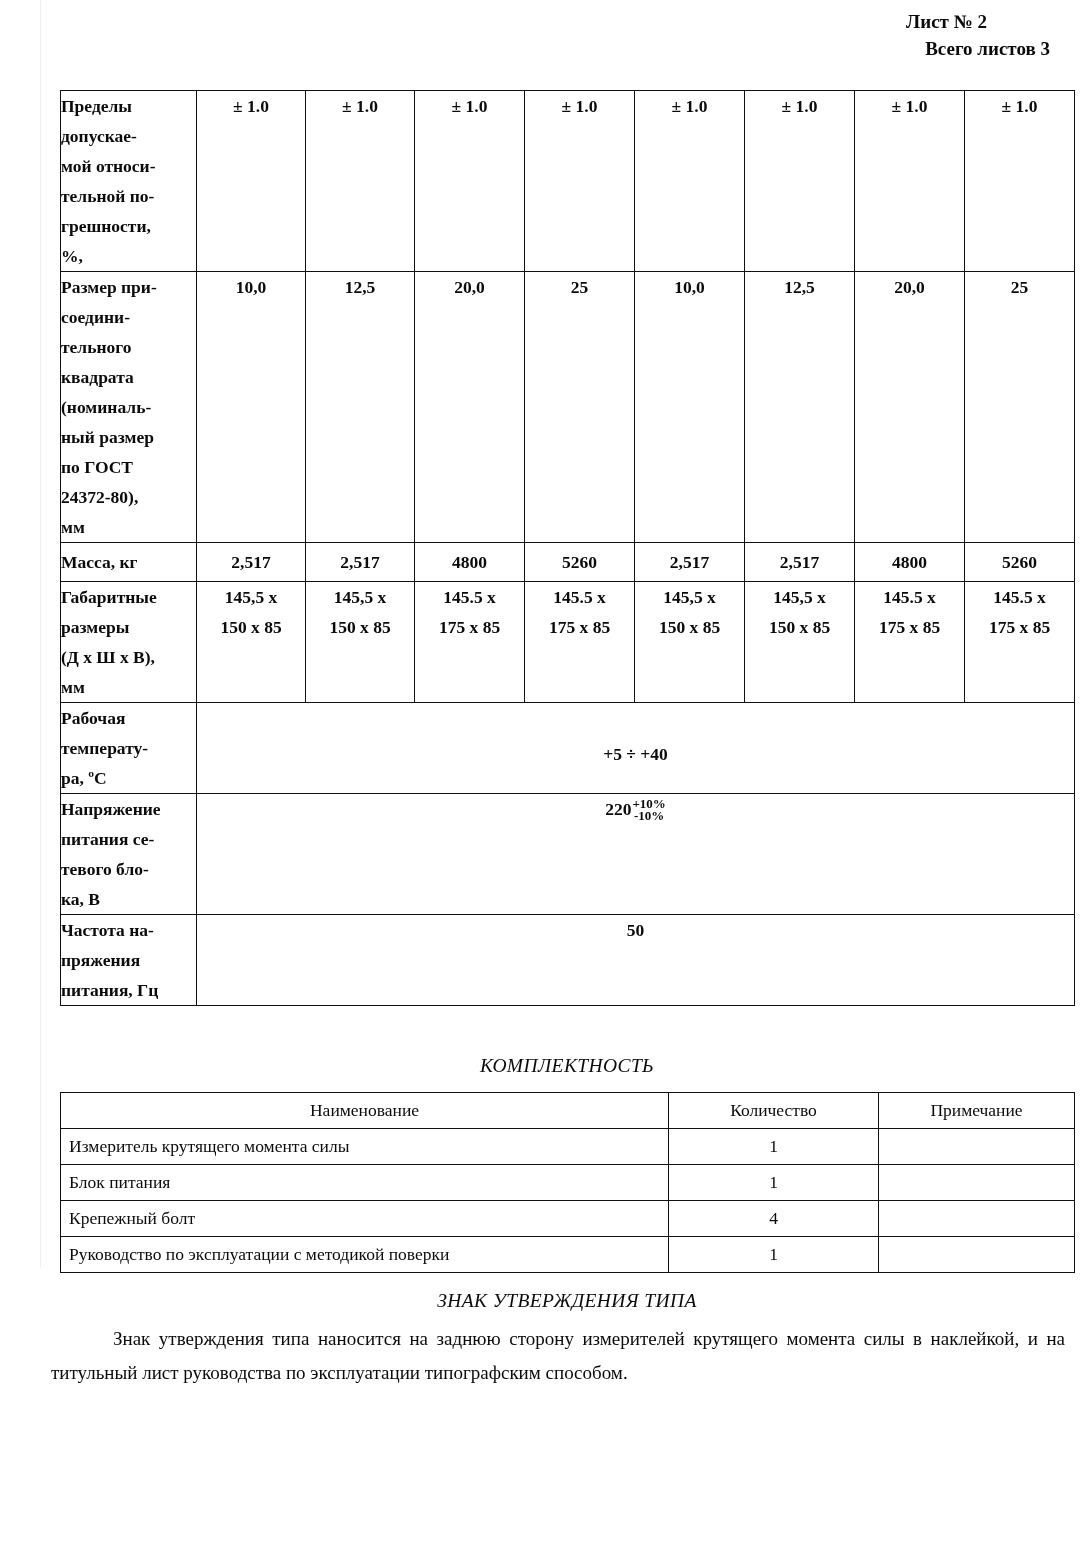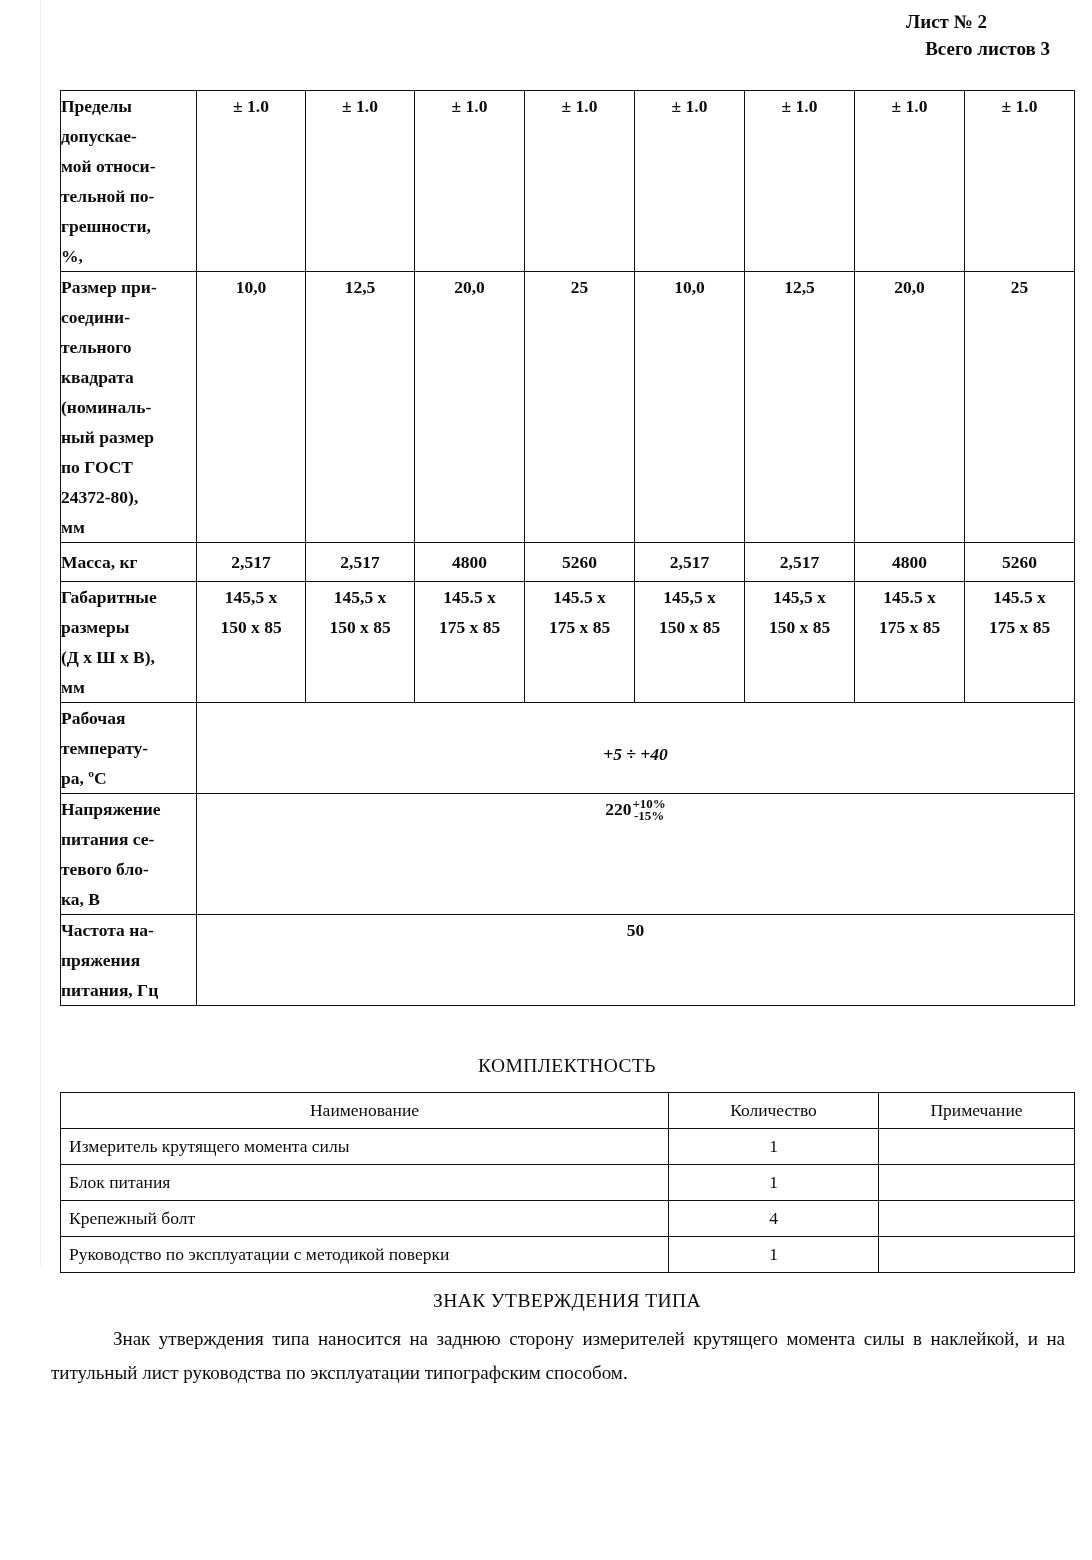--- a/index.html
+++ b/index.html
@@ -101,20 +101,21 @@
   .sup-sub .ss .s2 { }
 
   
   .sec-head {
     position: absolute;
     width: 1014px;
     left: 60px;
     text-align: center;
     font-size: 19.5px;
     letter-spacing: 0.4px;
+    font-style: italic;
   }
   #kompl-head { top: 1055px; }
   #znak-head  { top: 1290px; }
 
   
   .kompl-wrap {
     position: absolute;
     left: 60px;
     top: 1092px;
     width: 1014px;
@@ -281,34 +282,34 @@
             <div>175 х 85</div>
           </td>
         </tr>
 
         <tr>
           <td class="lbl">
             <span class="jt">Рабочая</span>
             <span class="jt">температу-</span>
             <span class="jt">ра, ºС</span>
           </td>
-          <td class="merged" colspan="8" style="vertical-align:middle;padding-top:12px;font-style:italic;">+5 ÷ +40</td>
+          <td class="merged" colspan="8" style="vertical-align:middle;padding-top:12px;">+5 ÷ +40</td>
         </tr>
 
         <tr>
           <td class="lbl">
             <span class="jt">Напряжение</span>
             <span class="jt">питания се-</span>
             <span class="jt">тевого бло-</span>
             <span class="jt">ка, В</span>
           </td>
           <td class="merged" colspan="8">
             <span class="sup-sub"><span>220</span><span class="ss">
                   <span class="s1">+10%</span>
-                  <span class="s2">-15%</span>
+                  <span class="s2">-10%</span>
                 </span></span>
           </td>
         </tr>
 
         <tr>
           <td class="lbl">
             <span class="jt">Частота на-</span>
             <span class="jt">пряжения</span>
             <span class="jt">питания, Гц</span>
           </td>

